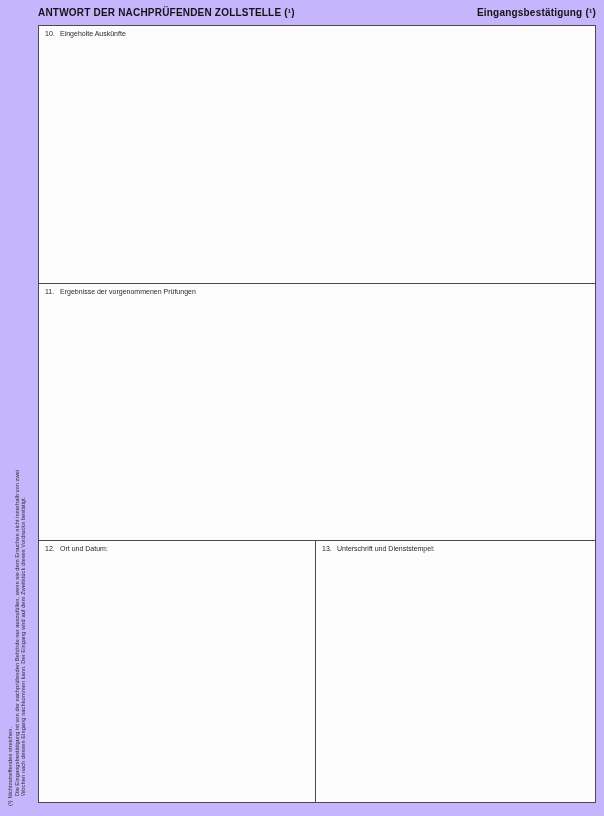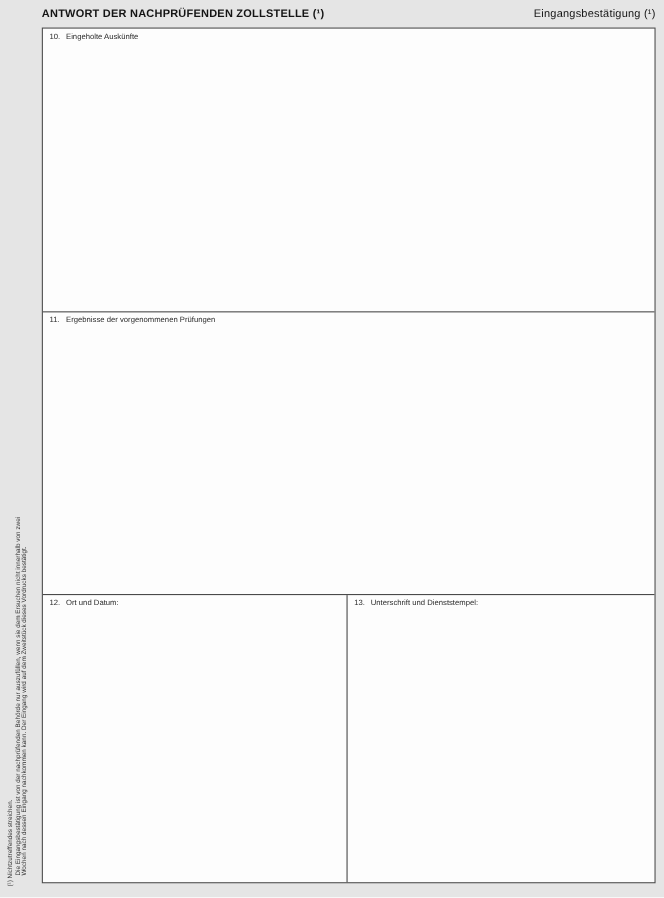--- a/index.html
+++ b/index.html
@@ -2,34 +2,34 @@
 <html><head>
 <meta charset="utf-8">
 <style>
   * { margin:0; padding:0; box-sizing:border-box; }
   html,body { background:#ffffff; }
   body { font-family:"Liberation Sans","DejaVu Sans",sans-serif; }
 
   .page {
     position:relative;
     width:604px; height:816px;
-    background:#e5e5e5;
+    background:#c4b5fd;
     overflow:hidden;
     color:#1a1a1a;
   }
 
   
   .title-left {
     position:absolute; left:38px; top:7px;
     font-size:10px; font-weight:bold; letter-spacing:.2px;
     color:#141414; white-space:nowrap;
   }
   .title-right {
     position:absolute; right:8px; top:7px;
-    font-size:10px; font-weight:normal; letter-spacing:.2px;
+    font-size:10px; font-weight:bold; letter-spacing:.2px;
     color:#141414; white-space:nowrap;
   }
 
   
   .form-table {
     position:absolute; left:38px; top:25px;
     width:558px; height:778px;
     border:1px solid #4a4a4a;
     background:#fdfdfd;
     display:flex; flex-direction:column;

